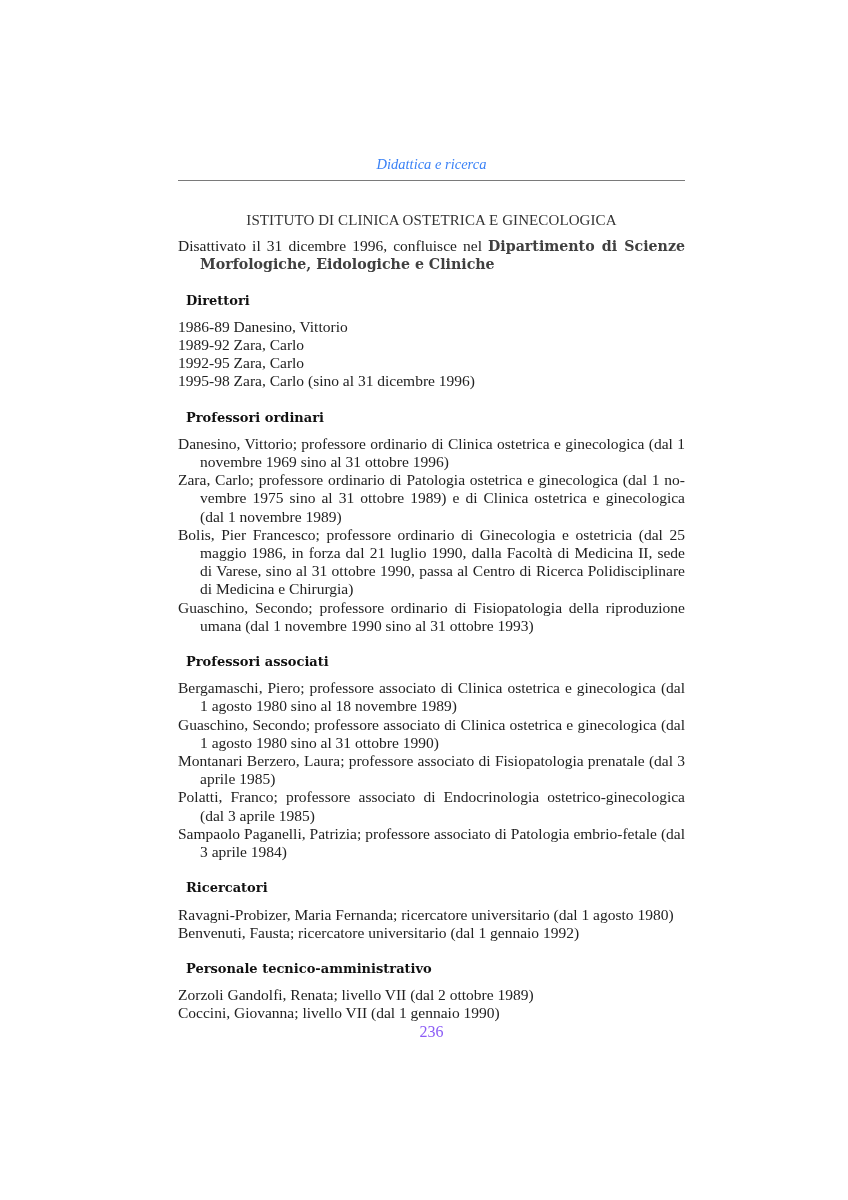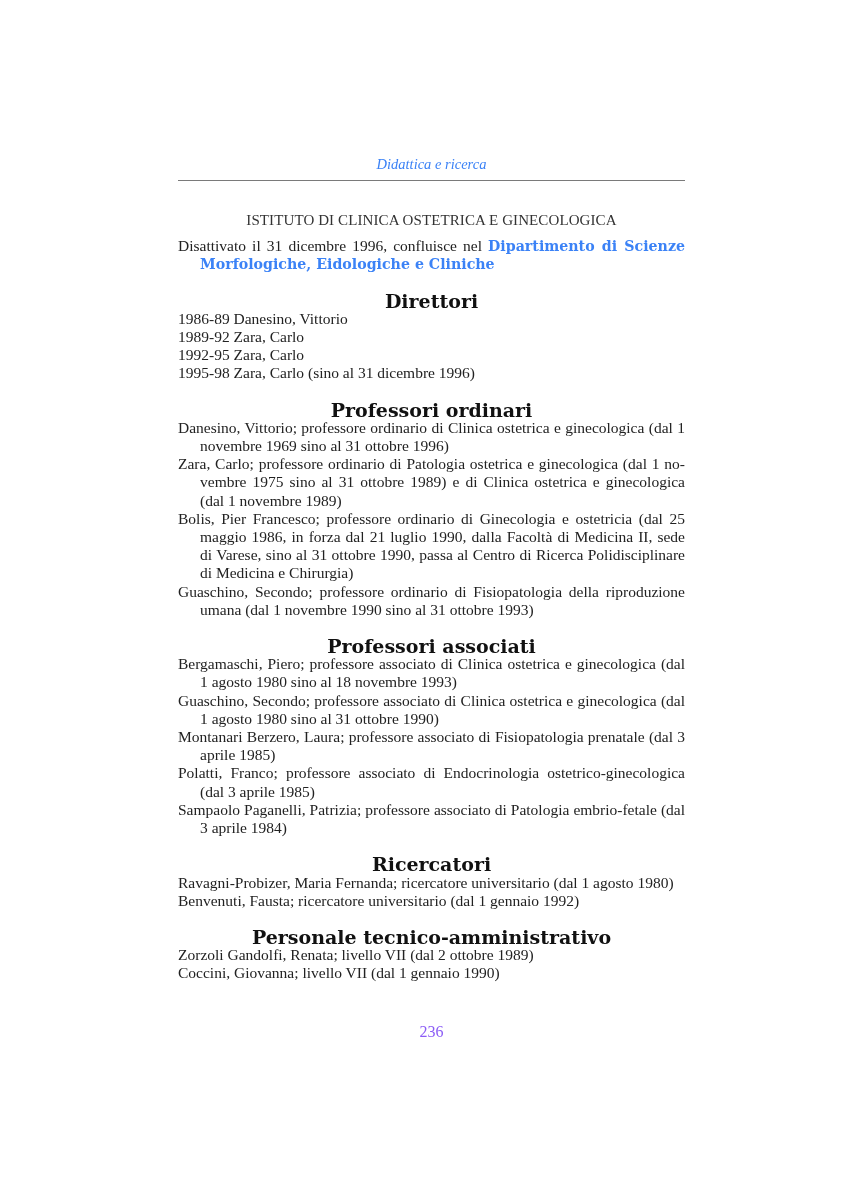--- a/index.html
+++ b/index.html
@@ -7,24 +7,24 @@
            font-family: "Liberation Serif", "DejaVu Serif", serif; color: #222222; }
     .page { position: absolute; left: 178px; top: 0; width: 507px; }
     .running-head { position: absolute; top: 156px; left: 0; width: 507px; text-align: center;
                     font-style: italic; font-size: 14.5px; color: #3b82f6; }
     .rule { position: absolute; top: 180px; left: 0; width: 507px; height: 0;
             border-top: 1px solid #7a7a7a; }
     .content { position: absolute; top: 211px; left: 0; width: 507px; font-size: 15.5px; line-height: 18.2px; }
     .inst-title { text-align: center; font-size: 15px; letter-spacing: 0.1px;
                   margin: 0 0 8px 0; color: #333; }
     .intro { text-align: justify; text-align-last: left; padding-left: 22px; text-indent: -22px; margin: 0; }
-    .intro b { font-weight: bold; font-family: "DejaVu Serif", serif; font-size: 14.2px; color: #3b82f6; }
+    .intro b { font-weight: bold; font-family: "DejaVu Serif", serif; font-size: 14.2px; color: #404040; }
     .section { margin-top: 18px; }
-    .section-title { font-weight: bold; font-family: "DejaVu Serif", serif; font-size: 19px;
-                     color: #111; margin: 0; line-height: 18.2px; text-align: center; }
+    .section-title { font-weight: bold; font-family: "DejaVu Serif", serif; font-size: 13px;
+                     color: #111; margin: 8px; line-height: 18.2px; }
     .entry { margin: 0; padding-left: 22px; text-indent: -22px; text-align: justify;
              text-align-last: left; hyphens: manual; }
     .entry.plain { padding-left: 0; text-indent: 0; }
     .folio { position: absolute; top: 1023px; left: 0; width: 507px; text-align: center; font-size: 16px; color: #8b5cf6; }
   </style>
 </head>
 <body>
 
 <div class="page">
   <div class="running-head">Didattica e ricerca</div>
@@ -45,21 +45,21 @@
     <div class="section">
       <p class="section-title">Professori ordinari</p>
       <p class="entry">Danesino, Vittorio; professore ordinario di Clinica ostetrica e ginecologica (dal 1 novembre 1969 sino al 31 ottobre 1996)</p>
       <p class="entry">Zara, Carlo; professore ordinario di Patologia ostetrica e ginecologica (dal 1 no­vembre 1975 sino al 31 ottobre 1989) e di Clinica ostetrica e ginecologica (dal 1 novembre 1989)</p>
       <p class="entry">Bolis, Pier Francesco; professore ordinario di Ginecologia e ostetricia (dal 25 mag­gio 1986, in forza dal 21 luglio 1990, dalla Facoltà di Medicina II, sede di Va­rese, sino al 31 ottobre 1990, passa al Centro di Ricerca Polidisciplinare di Me­dicina e Chirurgia)</p>
       <p class="entry">Guaschino, Secondo; professore ordinario di Fisiopatologia della riproduzione umana (dal 1 novembre 1990 sino al 31 ottobre 1993)</p>
     </div>
 
     <div class="section">
       <p class="section-title">Professori associati</p>
-      <p class="entry">Bergamaschi, Piero; professore associato di Clinica ostetrica e ginecologica (dal 1 agosto 1980 sino al 18 novembre 1993)</p>
+      <p class="entry">Bergamaschi, Piero; professore associato di Clinica ostetrica e ginecologica (dal 1 agosto 1980 sino al 18 novembre 1989)</p>
       <p class="entry">Guaschino, Secondo; professore associato di Clinica ostetrica e ginecologica (dal 1 agosto 1980 sino al 31 ottobre 1990)</p>
       <p class="entry">Montanari Berzero, Laura; professore associato di Fisiopatologia prenatale (dal 3 aprile 1985)</p>
       <p class="entry">Polatti, Franco; professore associato di Endocrinologia ostetrico-ginecologica (dal 3 aprile 1985)</p>
       <p class="entry">Sampaolo Paganelli, Patrizia; professore associato di Patologia embrio-fetale (dal 3 aprile 1984)</p>
     </div>
 
     <div class="section">
       <p class="section-title">Ricercatori</p>
       <p class="entry">Ravagni-Probizer, Maria Fernanda; ricercatore universitario (dal 1 agosto 1980)</p>
       <p class="entry">Benvenuti, Fausta; ricercatore universitario (dal 1 gennaio 1992)</p>

